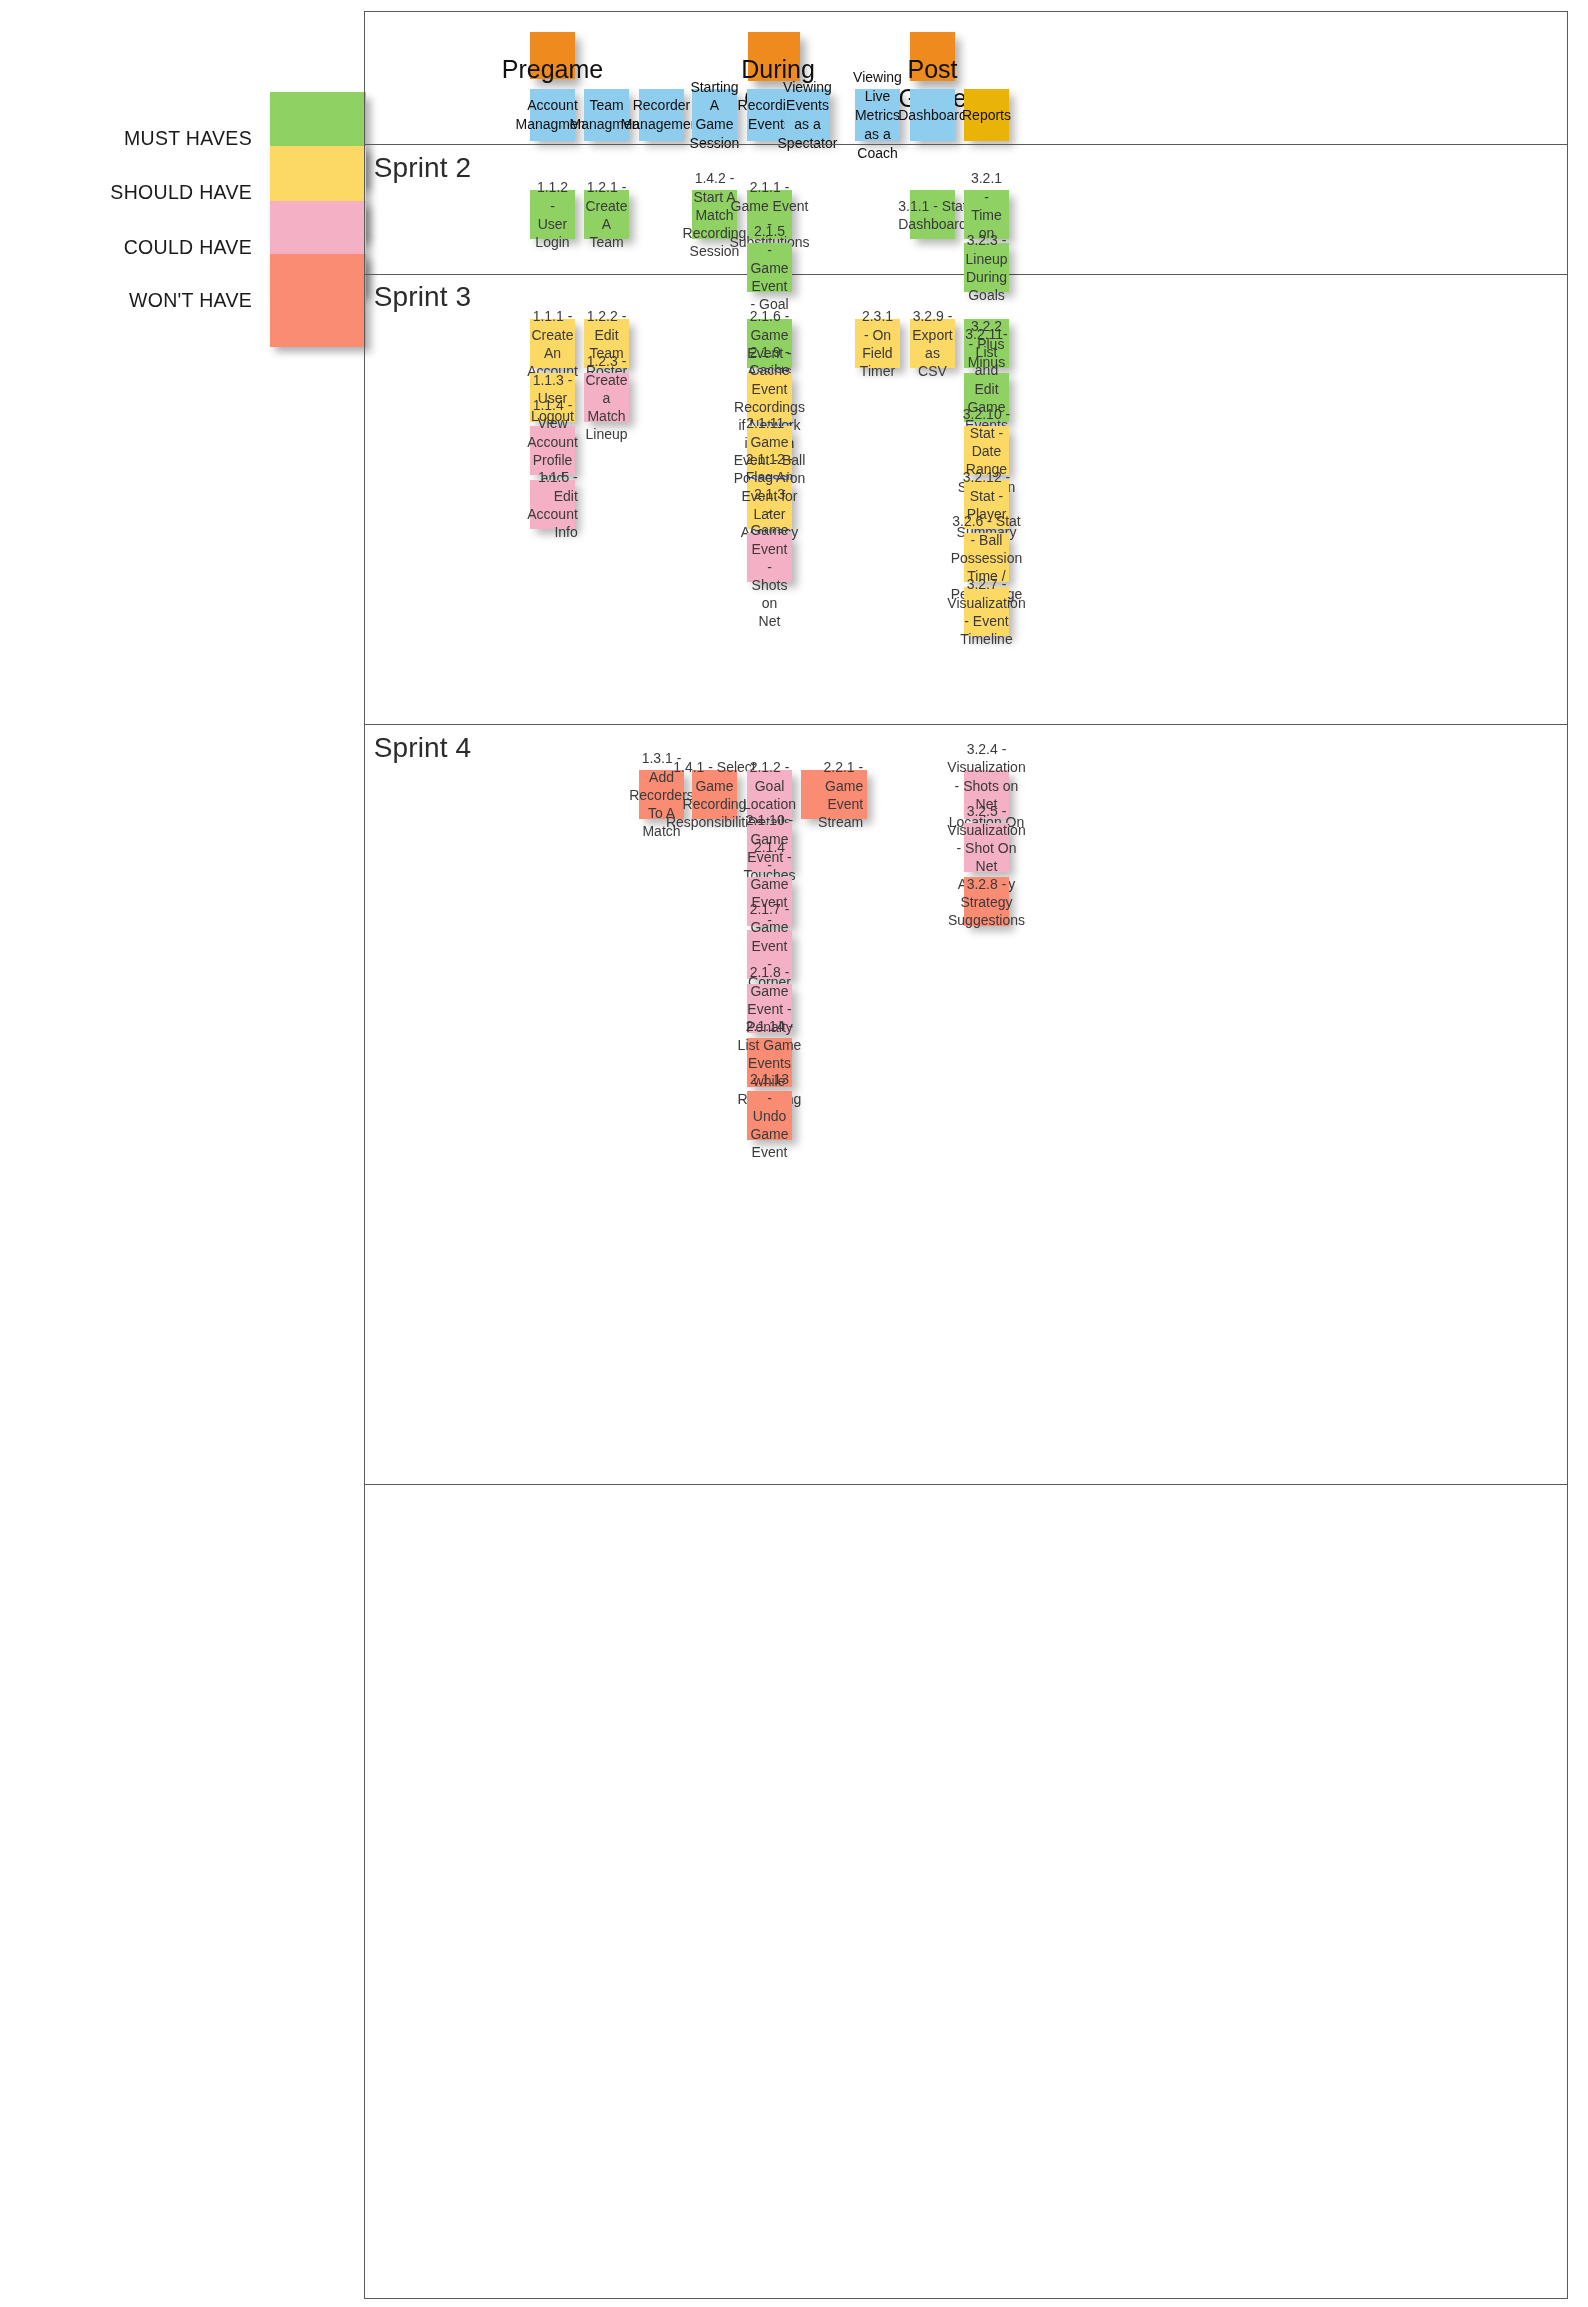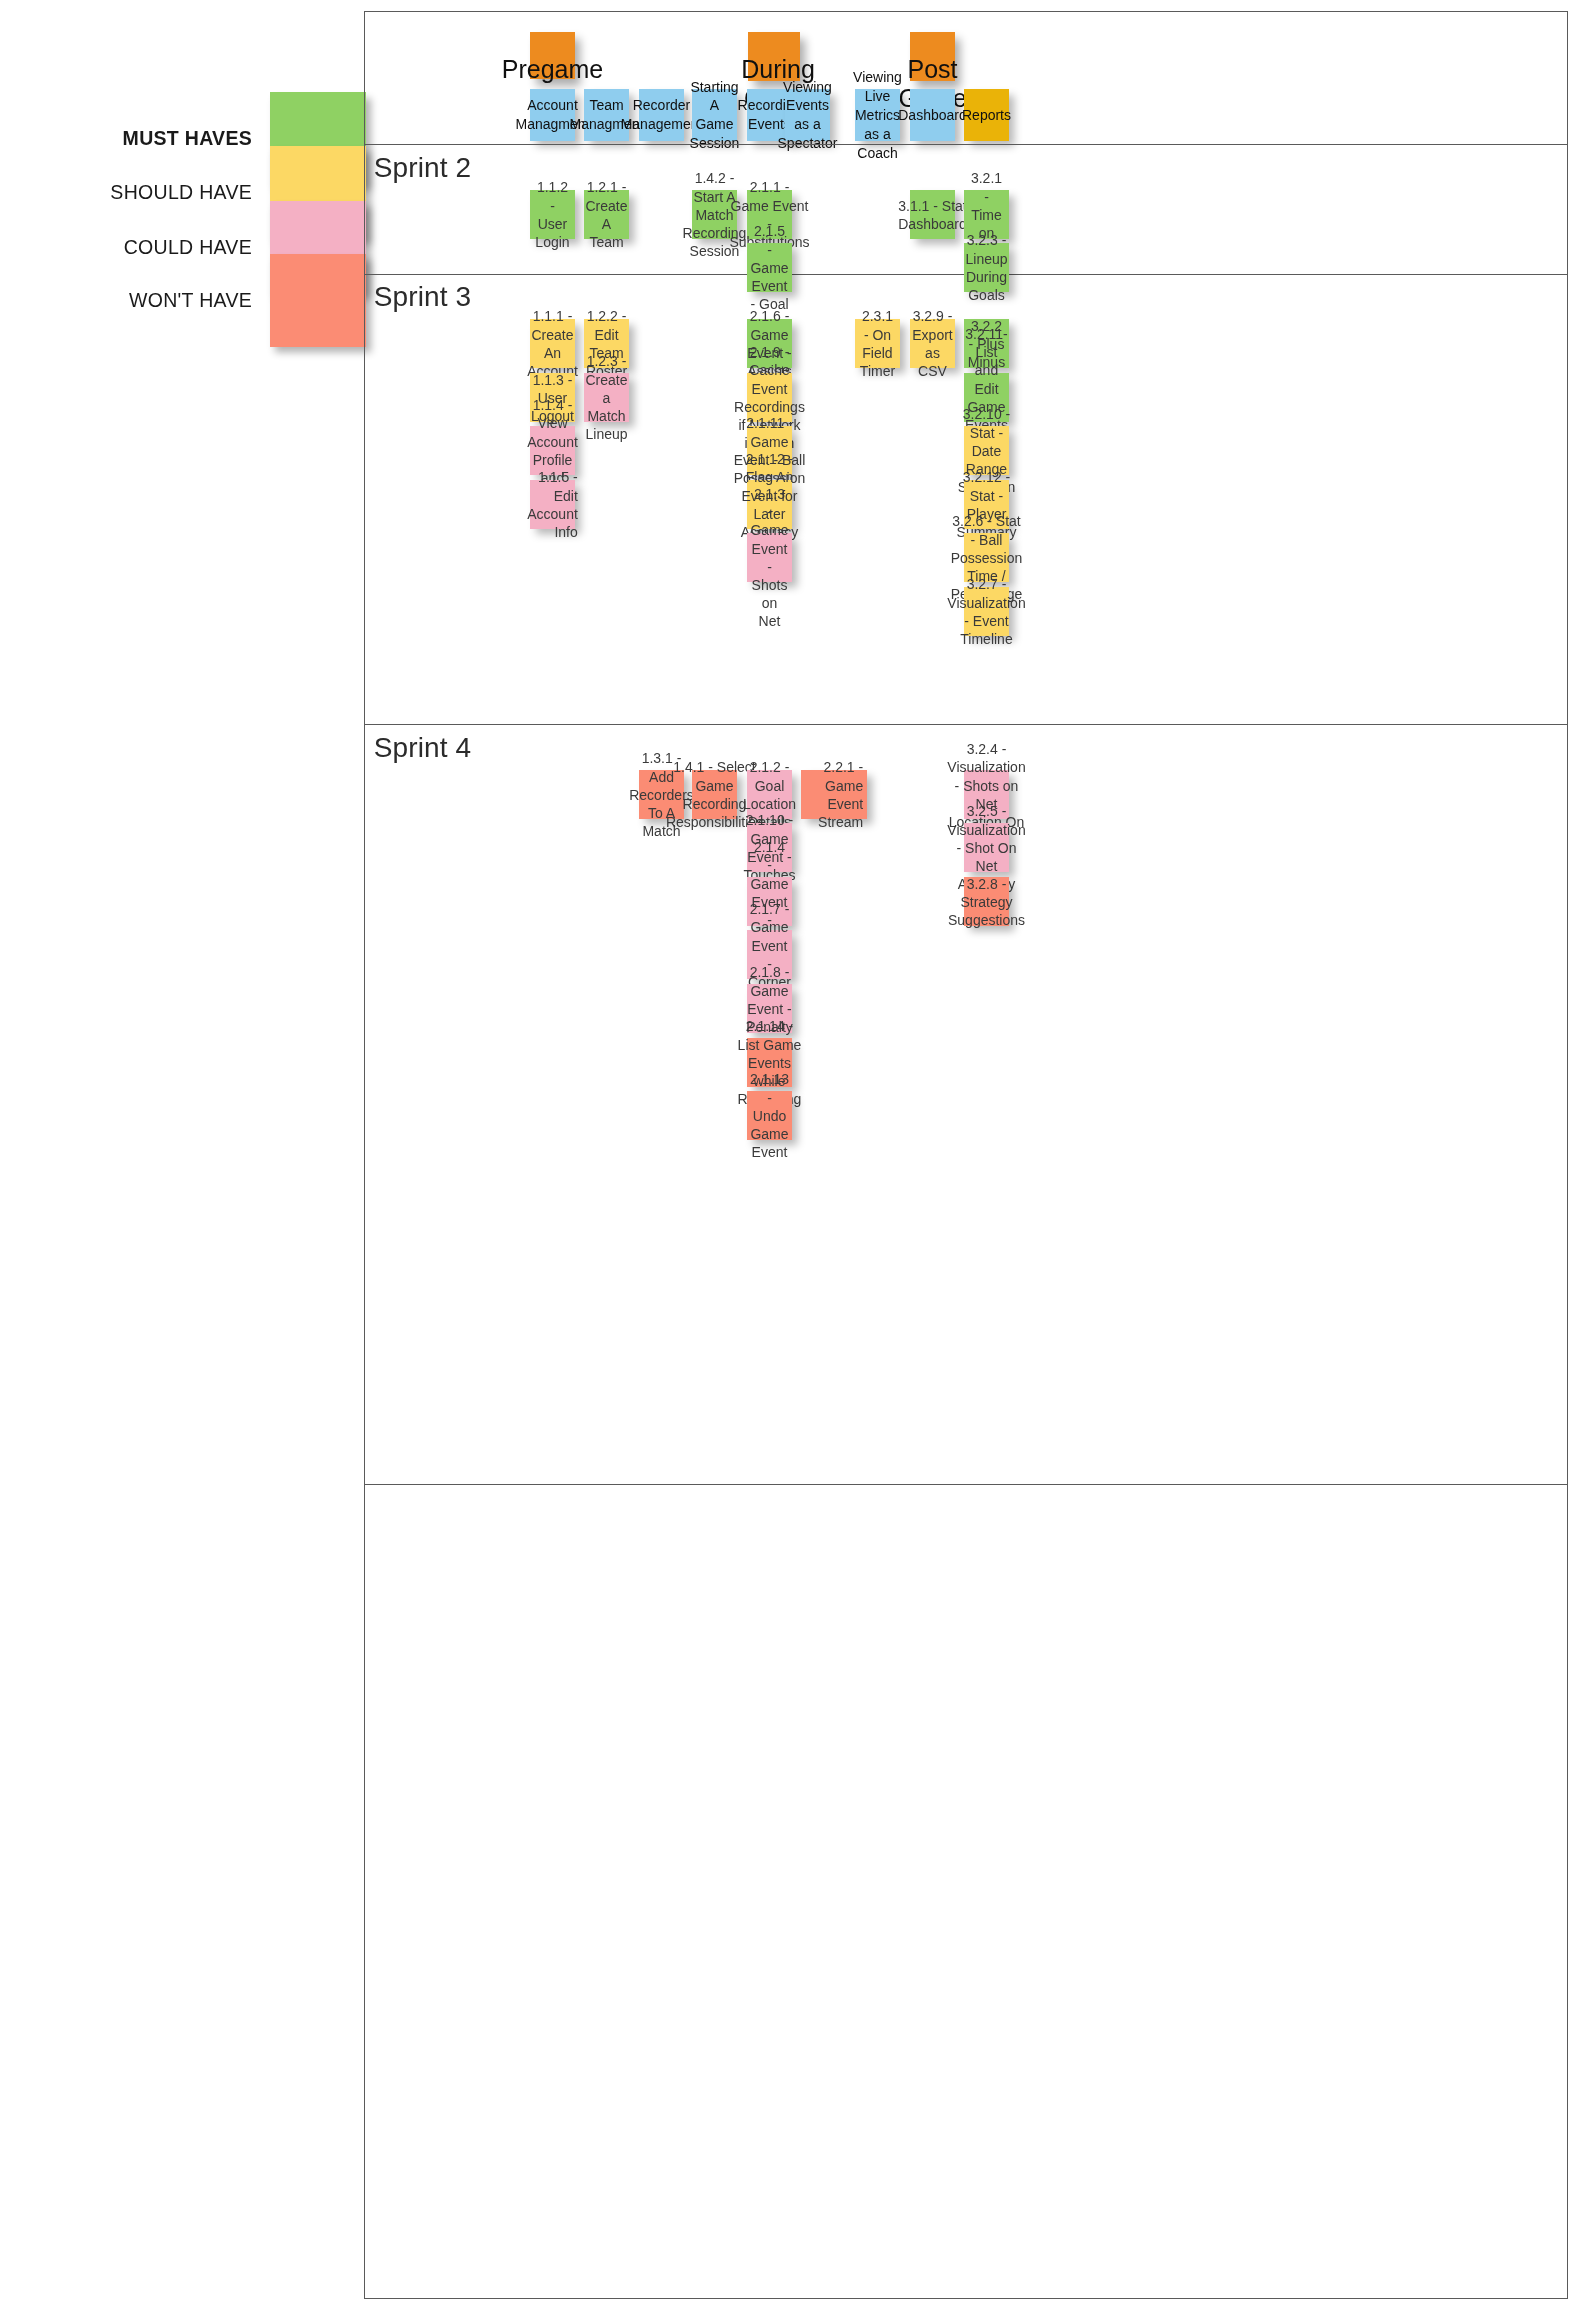--- a/index.html
+++ b/index.html
@@ -103,21 +103,21 @@
     font-size: 28px;
     color: #2b2b2b;
     font-family: "Liberation Sans", sans-serif;
     letter-spacing: 0.1px;
   }
 </style>
 </head>
 <body>
 
 <div id="legend" style="top: 0px;">
-    <div class="legend-row" style="top: 88px; font-weight: bold;">
+    <div class="legend-row" style="top: 88px;">
       <div class="legend-label">MUST HAVES</div>
       <div class="legend-swatch" style="background: rgb(143, 209, 99);"></div>
     </div>
     <div class="legend-row" style="top: 142px;">
       <div class="legend-label">SHOULD HAVE</div>
       <div class="legend-swatch" style="background: rgb(252, 216, 100);"></div>
     </div>
     <div class="legend-row" style="top: 197px;">
       <div class="legend-label">COULD  HAVE</div>
       <div class="legend-swatch" style="background: rgb(244, 176, 196);"></div>

